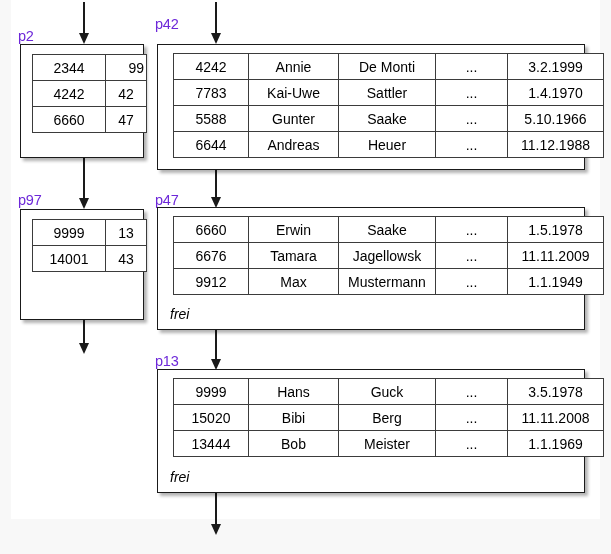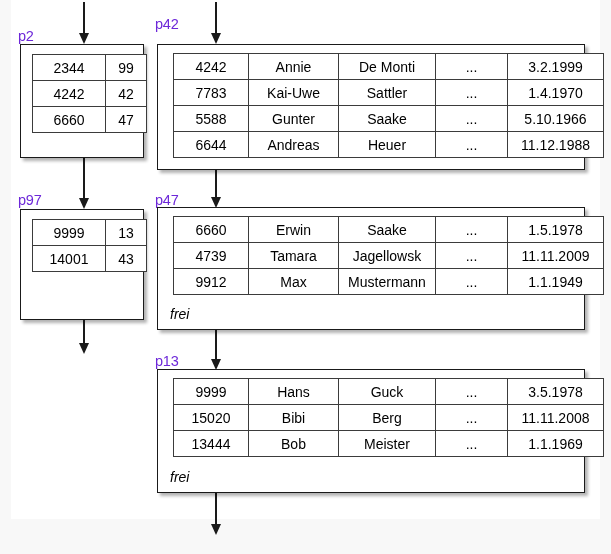--- a/index.html
+++ b/index.html
@@ -132,21 +132,21 @@
     <div class="shaft" style="height:34px;"></div>
     <div class="head" style="top:31px;"></div>
   </div>
 
   <div class="block-label" style="left:18px; top:28px;">p2</div>
   <div class="block" style="left:20px; top:44px; width:124px; height:114px;"></div>
   <table class="rec-table" style="left:32px; top:54px; width:104px;">
     <tbody>
       <tr>
         <td style="width:68px;">2344</td>
-        <td style="width:36px;">99</td>
+        <td style="width:36px;text-align:right;">99</td>
       </tr>
       <tr>
         <td>4242</td>
         <td>42</td>
       </tr>
       <tr>
         <td>6660</td>
         <td>47</td>
       </tr>
     </tbody>
@@ -207,21 +207,21 @@
   <table class="rec-table" style="left:173px; top:216px; width:405px;">
     <tbody>
       <tr>
         <td style="width:70px;">6660</td>
         <td style="width:85px;">Erwin</td>
         <td style="width:92px;">Saake</td>
         <td style="width:67px;">...</td>
         <td style="width:91px;">1.5.1978</td>
       </tr>
       <tr>
-        <td>4739</td>
+        <td>6676</td>
         <td>Tamara</td>
         <td>Jagellowsk</td>
         <td>...</td>
         <td>11.11.2009</td>
       </tr>
       <tr>
         <td>9912</td>
         <td>Max</td>
         <td>Mustermann</td>
         <td>...</td>

